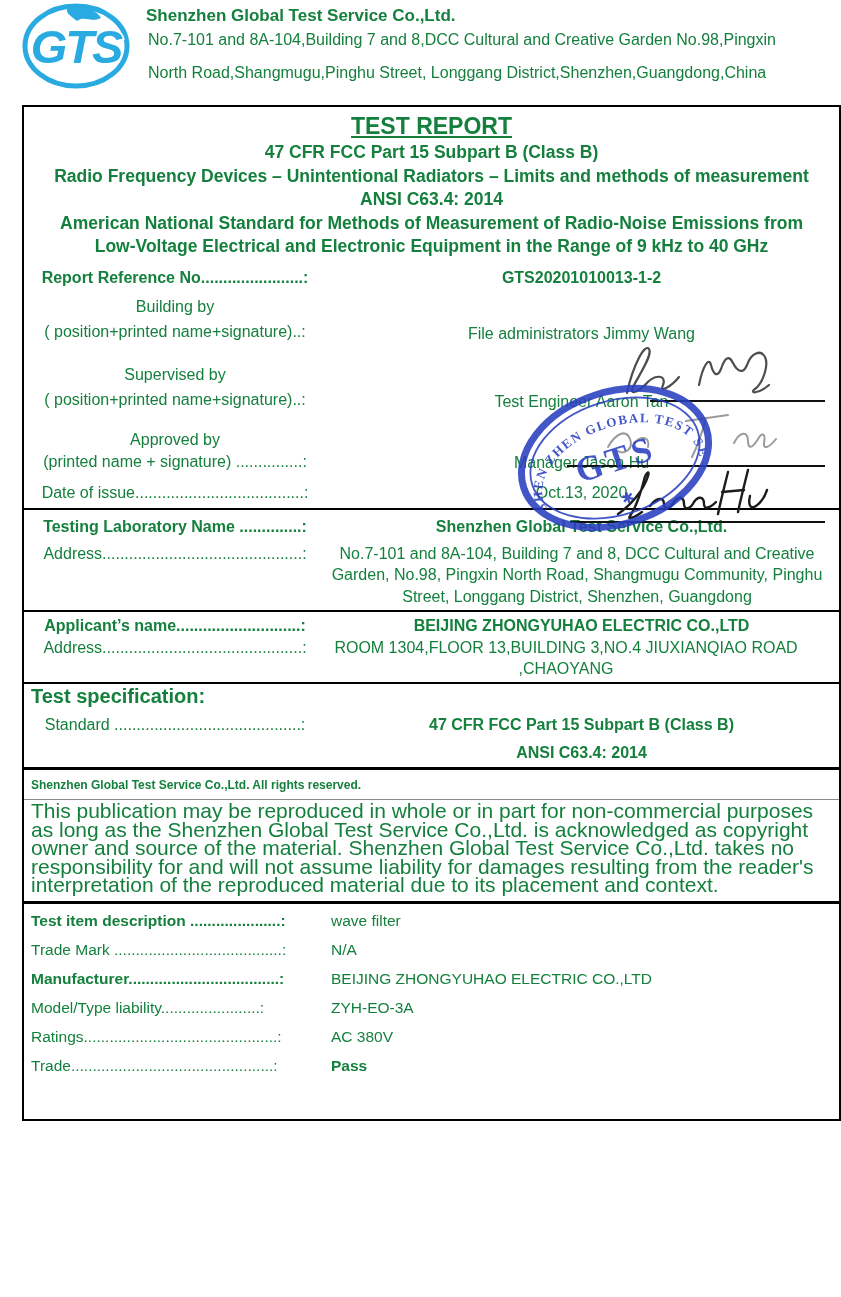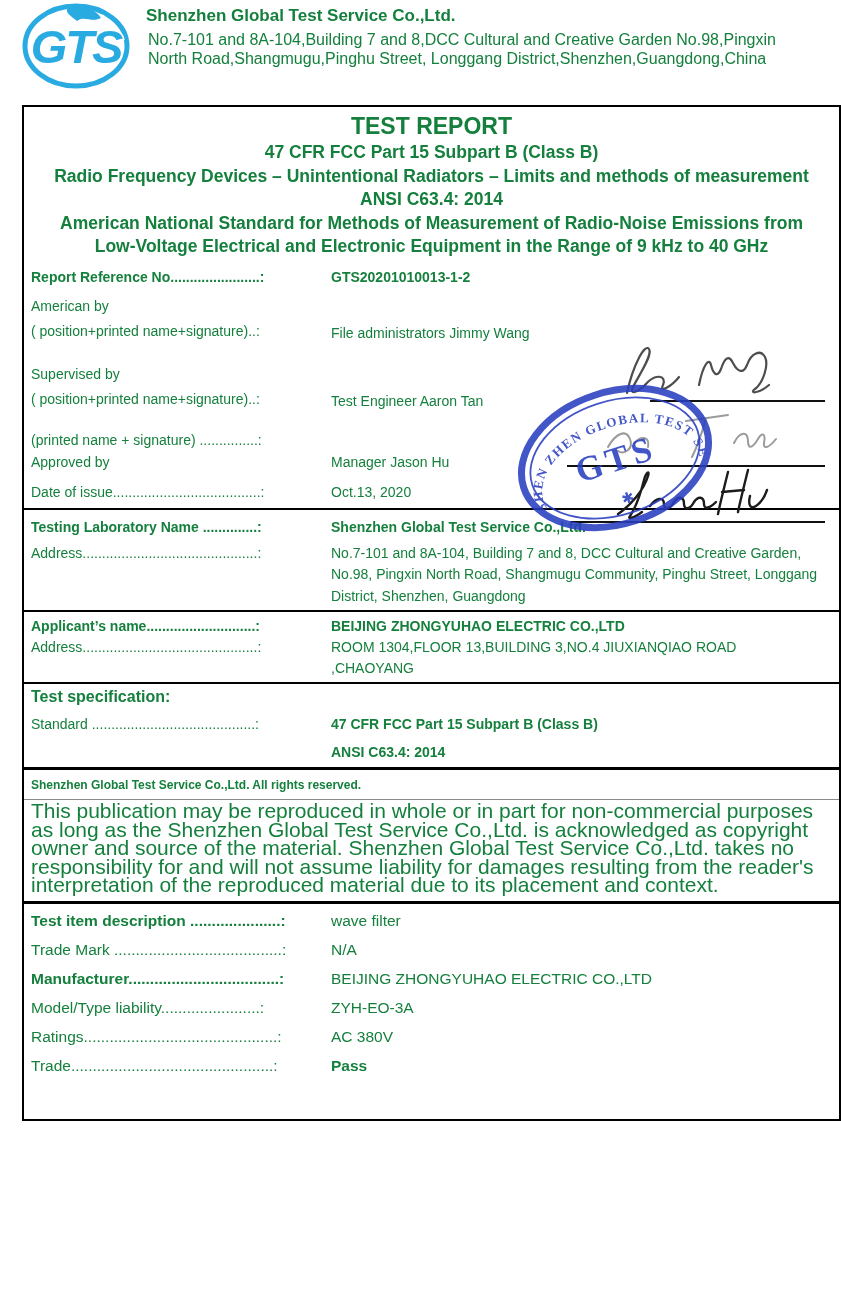--- a/index.html
+++ b/index.html
@@ -5,42 +5,42 @@
   html,body{margin:0;padding:0;background:#fff;}
   #page{
     position:relative;width:841px;height:1297px;background:#fff;
     font-family:"Liberation Sans",sans-serif;color:#15803d;overflow:hidden;
   }
   
   #hdr{position:absolute;left:0;top:0;width:841px;height:100px;}
   #logo{position:absolute;left:16px;top:2px;}
   .hdr-company{position:absolute;left:146px;top:6px;font-size:17px;font-weight:bold;}
   .hdr-addr1{position:absolute;left:148px;top:31px;font-size:16px;}
-  .hdr-addr2{position:absolute;left:148px;top:50px;font-size:16px;}
+  .hdr-addr2{position:absolute;left:148px;top:64px;font-size:16px;}
   
   #box{
     position:absolute;left:22px;top:105px;width:801px;height:1012px;
     border:2px solid #000;padding:0 7px;overflow:hidden;background:#fff;
   }
   .title-block{width:780px;margin:4px auto 0 auto;text-align:center;font-weight:bold;}
-  .title-main{font-size:23px;line-height:30px;}
+  .title-main{font-size:23px;line-height:30px;text-decoration:underline;}
   .title-sub{font-size:17.5px;line-height:23.5px;}
-  .row{display:flex;font-size:14px;line-height:21px;}
+  .row{display:flex;font-size:16px;line-height:21px;text-align:center;}
   .lbl{width:288px;flex:none;}
   .val{flex:1;padding-left:12px;}
   .b{font-weight:bold;}
   .two .lbl div{line-height:25px;}
   .two .val{align-self:flex-end;}
   .hr2{border-top:2px solid #000;margin:0 -7px;}
   .hr3{border-top:3px solid #000;margin:0 -7px;}
   .hr1{border-top:1px solid #8a8a8a;margin:0 -7px;}
   .r29{height:29px;display:flex;align-items:center;font-size:15.5px;}
   .para{font-size:21px;line-height:18.5px;margin-top:2px;}
   .rights{font-size:12px;font-weight:bold;line-height:20px;margin-top:5px;}
-  .spec-h{font-size:16px;font-weight:bold;line-height:21px;margin-top:2px;}
+  .spec-h{font-size:20px;font-weight:bold;line-height:21px;margin-top:2px;}
   
   .sigline{position:absolute;border-top:2px solid #111;}
   .abs{position:absolute;}
 </style>
 </head>
 <body>
 
 <div id="page">
 
   <div id="hdr">
@@ -64,38 +64,38 @@
       <div class="title-sub">American National Standard for Methods of Measurement of Radio-Noise Emissions from Low-Voltage Electrical and Electronic Equipment in the Range of 9 kHz to 40 GHz</div>
     </div>
 
     <div class="row b" style="margin-top:8px;">
       <span class="lbl">Report Reference No.......................:</span>
       <span class="val">GTS20201010013-1-2</span>
     </div>
 
     <div class="row two" style="margin-top:6px;">
       <span class="lbl">
-        <div>American by</div>
+        <div>Building by</div>
         <div>( position+printed name+signature)..:</div>
       </span>
       <span class="val">File administrators Jimmy Wang</span>
     </div>
 
     <div class="row two" style="margin-top:18px;">
       <span class="lbl">
         <div>Supervised by</div>
         <div>( position+printed name+signature)..:</div>
       </span>
       <span class="val">Test Engineer  Aaron Tan</span>
     </div>
 
     <div class="row two" style="margin-top:17px;">
       <span class="lbl" style="line-height:22px;">
+        <div style="line-height:22px;">Approved by</div>
         <div style="line-height:22px;">(printed name + signature) ...............:</div>
-        <div style="line-height:22px;">Approved by</div>
       </span>
       <span class="val">Manager Jason Hu</span>
     </div>
 
     <div class="row" style="margin-top:9px;">
       <span class="lbl">Date of issue......................................:</span>
       <span class="val">Oct.13, 2020</span>
     </div>
 
     <div class="hr2" style="margin-top:5px;"></div>

